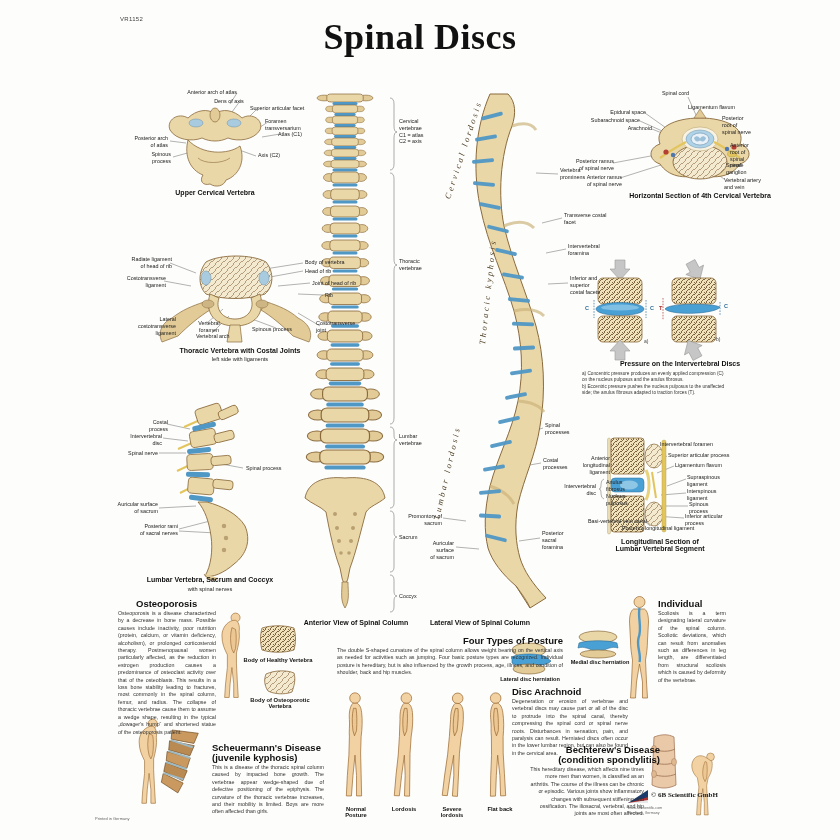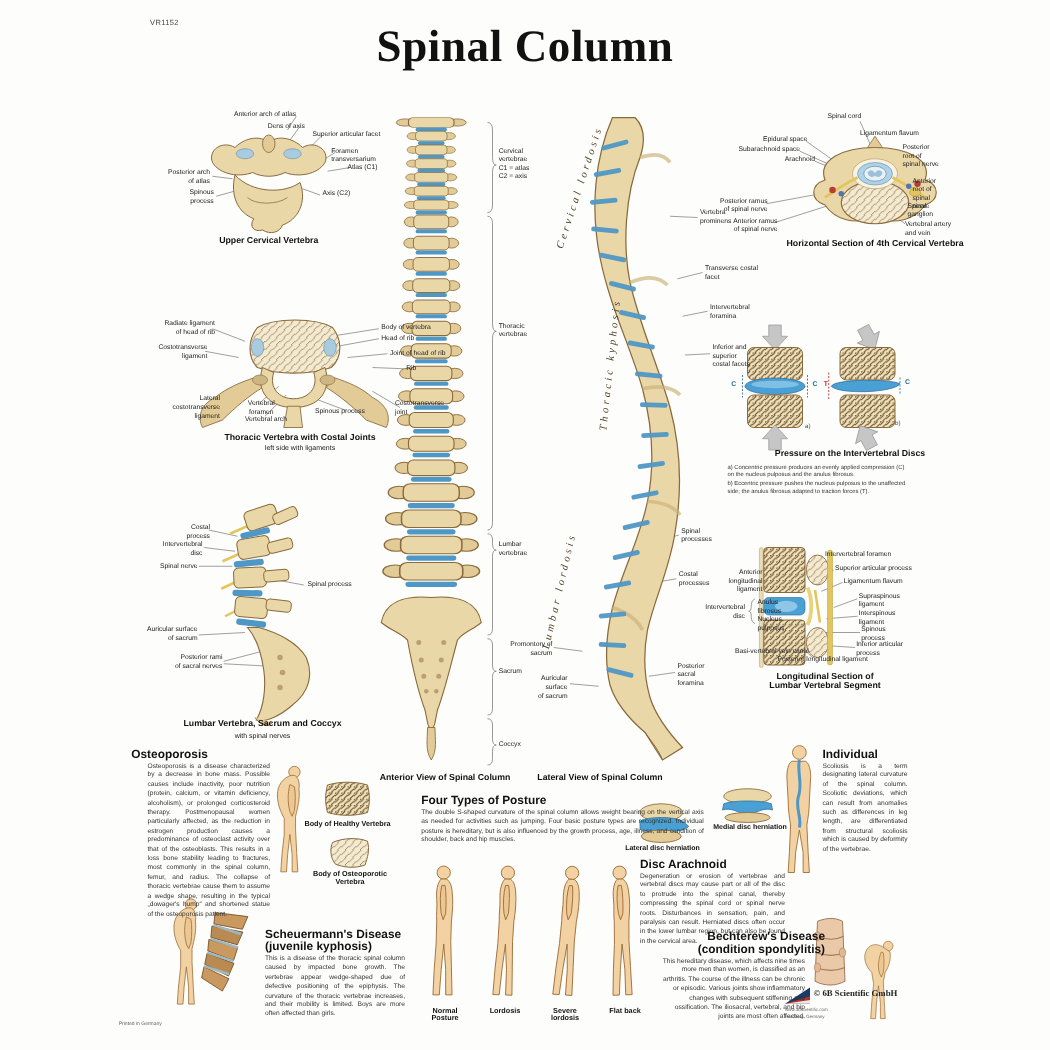--- a/index.html
+++ b/index.html
@@ -152,21 +152,21 @@
     <g stroke="#777" stroke-width="0.6" fill="none">
       <path d="M390,98 Q394,98 394,104 L394,126 Q394,132 397,132 Q394,132 394,138 L394,164 Q394,170 390,170"></path>
       <path d="M390,173 Q394,173 394,179 L394,259 Q394,265 397,265 Q394,265 394,271 L394,418 Q394,424 390,424"></path>
       <path d="M390,427 Q394,427 394,432 L394,435 Q394,440 397,440 Q394,440 394,445 L394,503 Q394,508 390,508"></path>
       <path d="M390,511 Q394,511 394,516 L394,532 Q394,537 397,537 Q394,537 394,542 L394,567 Q394,572 390,572"></path>
       <path d="M390,575 Q394,575 394,580 L394,591 Q394,596 397,596 Q394,596 394,601 L394,607 Q394,612 390,612"></path>
     </g>
   </svg>
 
   <div class="code" style="left:120px;top:16px">VR1152</div>
-  <div class="title" style="top:16px">Spinal Column</div>
+  <div class="title" style="top:16px">Spinal Discs</div>
 
   <svg class="abs" style="left:158px;top:98px" width="115" height="90" viewBox="0 0 115 90">
     <path d="M12,32 C8,22 20,14 30,20 C38,12 50,10 57,16 C64,10 76,12 84,20 C94,14 106,22 102,32 C96,42 80,44 70,40 C62,44 52,44 44,40 C34,44 18,42 12,32 Z" fill="#ead7a8" stroke="#8a6a3c" stroke-width="0.8"></path>
     <ellipse cx="57" cy="17" rx="5" ry="7" fill="#e2cb96" stroke="#8a6a3c" stroke-width="0.7"></ellipse>
     <ellipse cx="38" cy="25" rx="7" ry="4" fill="#a9cbdf" stroke="#6b8fa8" stroke-width="0.5"></ellipse>
     <ellipse cx="76" cy="25" rx="7" ry="4" fill="#a9cbdf" stroke="#6b8fa8" stroke-width="0.5"></ellipse>
     <path d="M30,42 C26,58 32,72 45,77 C41,83 45,88 52,86 C58,90 66,88 68,82 C80,78 88,64 82,48 C70,57 44,57 30,42 Z" fill="#ead7a8" stroke="#8a6a3c" stroke-width="0.8"></path>
     <path d="M40,60 C46,66 64,66 72,60" fill="none" stroke="#8a6a3c" stroke-width="0.6"></path>
   </svg>
   <div class="lb c" style="left:176px;top:89px;width:72px">Anterior arch of atlas</div>
@@ -477,21 +477,21 @@
   <div class="lb r" style="left:556px;top:483px;width:40px">Intervertebral
 disc</div>
   <div class="lb" style="left:606px;top:479px;width:30px">Anulus
 fibrosus</div>
   <div class="lb" style="left:606px;top:493px;width:30px">Nucleus
 pulposus</div>
   <div class="lb" style="left:588px;top:518px;width:70px">Basi-vertebral vein canal</div>
   <div class="cap" style="left:595px;top:538px;width:130px">Longitudinal Section of
 Lumbar Vertebral Segment</div>
 
-  <div class="h1" style="left:105px;top:598px">Osteoporosis</div>
+  <div class="h1" style="left:136px;top:598px">Osteoporosis</div>
   <div class="bodytext" style="left:118px;top:610px;width:98px">Osteoporosis is a disease characterized by a decrease in bone mass. Possible causes include inactivity, poor nutrition (protein, calcium, or vitamin deficiency, alcoholism), or prolonged corticosteroid therapy. Postmenopausal women particularly affected, as the reduction in estrogen production causes a predominance of osteoclast activity over that of the osteoblasts. This results in a loss bone stability leading to fractures, most commonly in the spinal column, femur, and radius. The collapse of thoracic vertebrae cause them to assume a wedge shape, resulting in the typical „dowager's hump“ and shortened statue of the osteoporosis patient.</div>
   <svg class="abs" style="left:218px;top:604px" width="26" height="98" viewBox="0 0 26 108">
       <use href="#phunch"></use>
     </svg>
   <svg class="abs" style="left:258px;top:624px" width="40" height="30" viewBox="0 0 40 30">
     <path d="M4,4 C14,1 26,1 36,4 C38,12 38,18 36,26 C26,29 14,29 4,26 C2,18 2,12 4,4 Z" fill="url(#trab)" stroke="#8a6a3c" stroke-width="0.8"></path>
   </svg>
   <div class="cap" style="left:238px;top:657px;width:80px;font-size:5.8px">Body of Healthy Vertebra</div>
   <svg class="abs" style="left:261px;top:668px" width="38" height="28" viewBox="0 0 38 28">
     <path d="M5,6 C14,2 26,2 33,5 C35,12 33,18 31,24 C23,27 13,26 7,23 C3,17 3,11 5,6 Z" fill="url(#trab2)" stroke="#8a6a3c" stroke-width="0.8"></path>
@@ -514,21 +514,21 @@
           <rect x="3" y="20" width="23" height="2"></rect>
           <rect x="4" y="31.5" width="22" height="2"></rect>
           <rect x="5" y="42.5" width="21" height="2"></rect>
         </g>
     </g>
   </svg>
   <div class="h1" style="left:212px;top:742px">Scheuermann's Disease</div>
   <div class="h1" style="left:212px;top:752px">(juvenile kyphosis)</div>
   <div class="bodytext" style="left:212px;top:764px;width:112px">This is a disease of the thoracic spinal column caused by impacted bone growth. The vertebrae appear wedge-shaped due of defective positioning of the epiphysis. The curvature of the thoracic vertebrae increases, and their mobility is limited. Boys are more often affected than girls.</div>
 
-  <div class="h1" style="left:337px;top:635px;width:226px;text-align:left">Four Types of Posture</div>
+  <div class="h1" style="left:337px;top:635px;width:226px;text-align:right">Four Types of Posture</div>
   <div class="bodytext" style="left:337px;top:647px;width:226px">The double S-shaped curvature of the spinal column allows weight bearing on the vertical axis as needed for activities such as jumping. Four basic posture types are recognized. Individual posture is hereditary, but is also influenced by the growth process, age, illness, and condition of shoulder, back and hip muscles.</div>
   <svg class="abs" style="left:342px;top:692px" width="26" height="108" viewBox="0 0 24 106">
       <use href="#pstand"></use>
     </svg>
   <svg class="abs" style="left:390px;top:692px" width="26" height="108" viewBox="0 0 24 106">
       <use href="#pstand" transform="rotate(2 12 100)"></use>
     </svg>
   <svg class="abs" style="left:438px;top:692px" width="26" height="108" viewBox="0 0 24 106">
       <use href="#pstand" transform="rotate(4 12 100)"></use>
     </svg>

